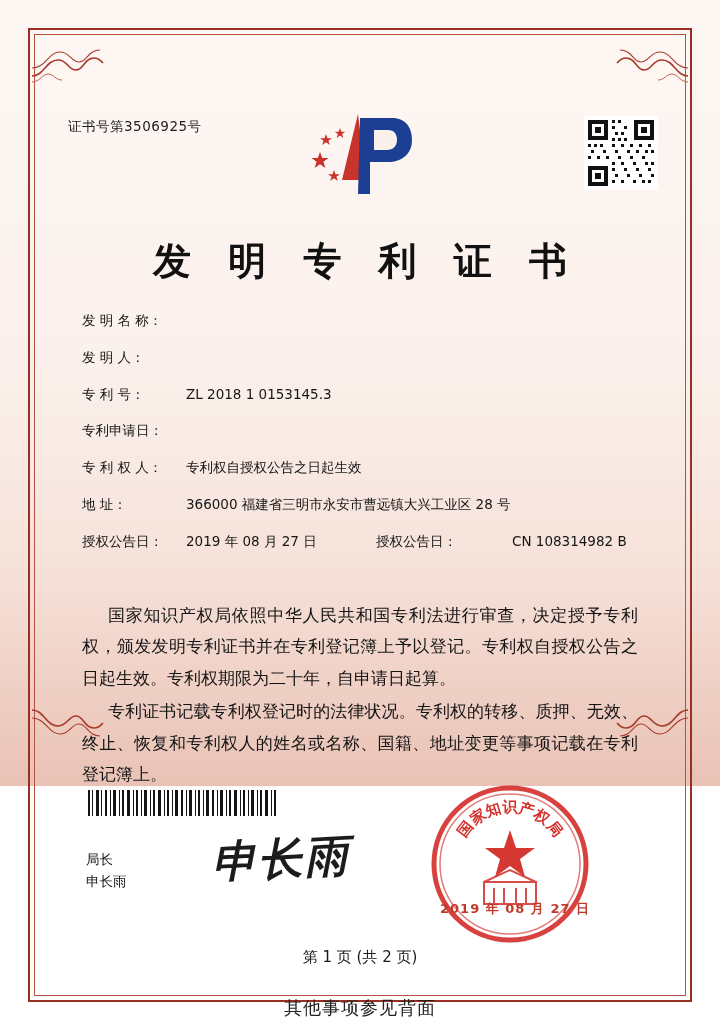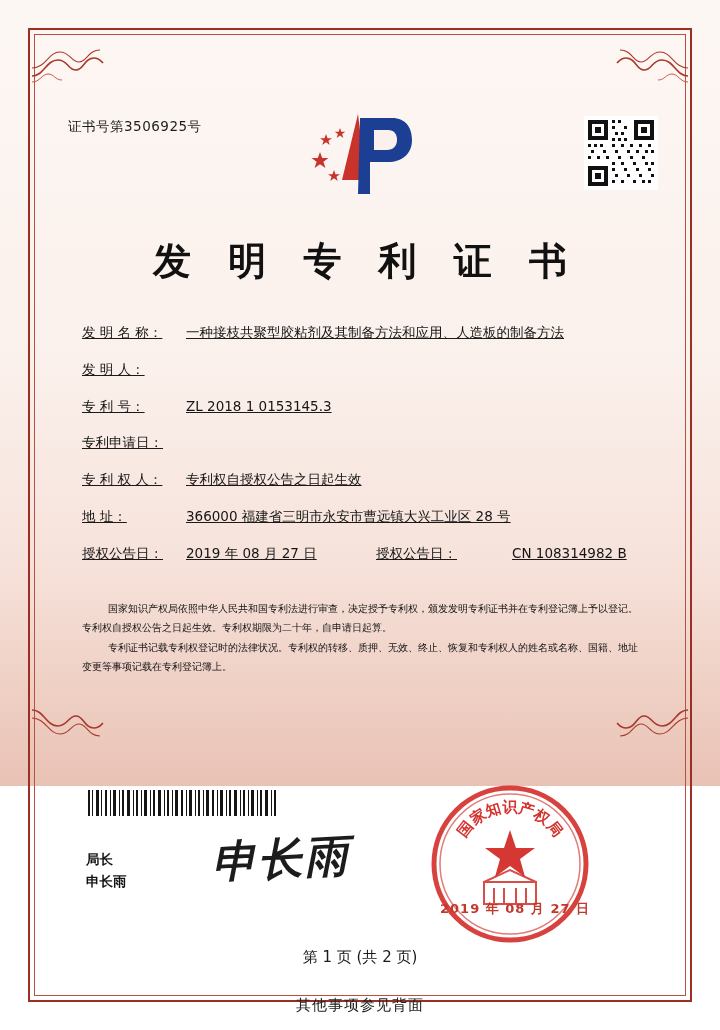--- a/index.html
+++ b/index.html
@@ -84,23 +84,22 @@
     letter-spacing: 12px;
     color: #111111;
     font-family: "DejaVu Serif", "Liberation Serif", serif;
     text-indent: 12px;
     margin-top: 8px;
   }
 
   
   .fields {
     position: absolute;
-    left: 82px; top: 322px;
+    left: 82px; top: 310px;
     width: 560px;
-    text-decoration: underline;
   }
   .row {
     display: flex;
     align-items: flex-start;
     margin-bottom: 16.5px;
     font-size: 13.5px;
     line-height: 1.5;
   }
   .row .lbl {
     width: 104px;
@@ -127,21 +126,21 @@
     flex: 1;
     color: #151515;
     margin-left: 32px;
   }
 
   
   .paras {
     position: absolute;
     left: 82px; top: 600px;
     width: 556px;
-    font-size: 10px;
+    font-size: 17px;
     line-height: 1.85;
     color: #141414;
     text-align: justify;
   }
   .paras p {
     margin: 0 0 2px 0;
     text-indent: 26px;
   }
 
   
@@ -152,21 +151,20 @@
   }
   .barcode svg { width: 100%; height: 100%; display: block; }
 
   
   .sign-label {
     position: absolute;
     left: 86px; top: 848px;
     font-size: 13.5px;
     line-height: 1.65;
     color: #141414;
-    font-weight: bold;
   }
   .sign-script {
     position: absolute;
     left: 212px; top: 830px;
     font-size: 44px;
     font-family: "DejaVu Serif", "Liberation Serif", serif;
     font-style: italic;
     font-weight: bold;
     color: #1c1c1c;
     letter-spacing: 2px;
@@ -194,21 +192,21 @@
     position: absolute;
     left: 0; right: 0; top: 948px;
     text-align: center;
     font-size: 15px;
     color: #1a1a1a;
   }
   .footnote {
     position: absolute;
     left: 0; right: 0; top: 996px;
     text-align: center;
-    font-size: 15px;
+    font-size: 18px;
     color: #222222;
     letter-spacing: 1px;
   }
 </style>
 </head>
 <body>
 
 <div class="page">
 
   <div class="border-outer"></div>
@@ -324,21 +322,20 @@
           <rect x="64" y="64" width="3" height="3"></rect>
       </g>
     </svg>
   </div>
 
   <div class="title">发 明 专 利 证 书</div>
 
   <div class="fields">
     <div class="row">
       <div class="lbl">发 明 名 称：</div>
-      <div class="val">一种接枝共聚型胶粘剂及其制备方法和应用、人造板的制备方法</div>
     </div>
     <div class="row">
       <div class="lbl">发 明 人：</div>
     </div>
     <div class="row">
       <div class="lbl">专 利 号：</div>
       <div class="val">ZL 2018 1 0153145.3</div>
     </div>
     <div class="row">
       <div class="lbl">专利申请日：</div>

